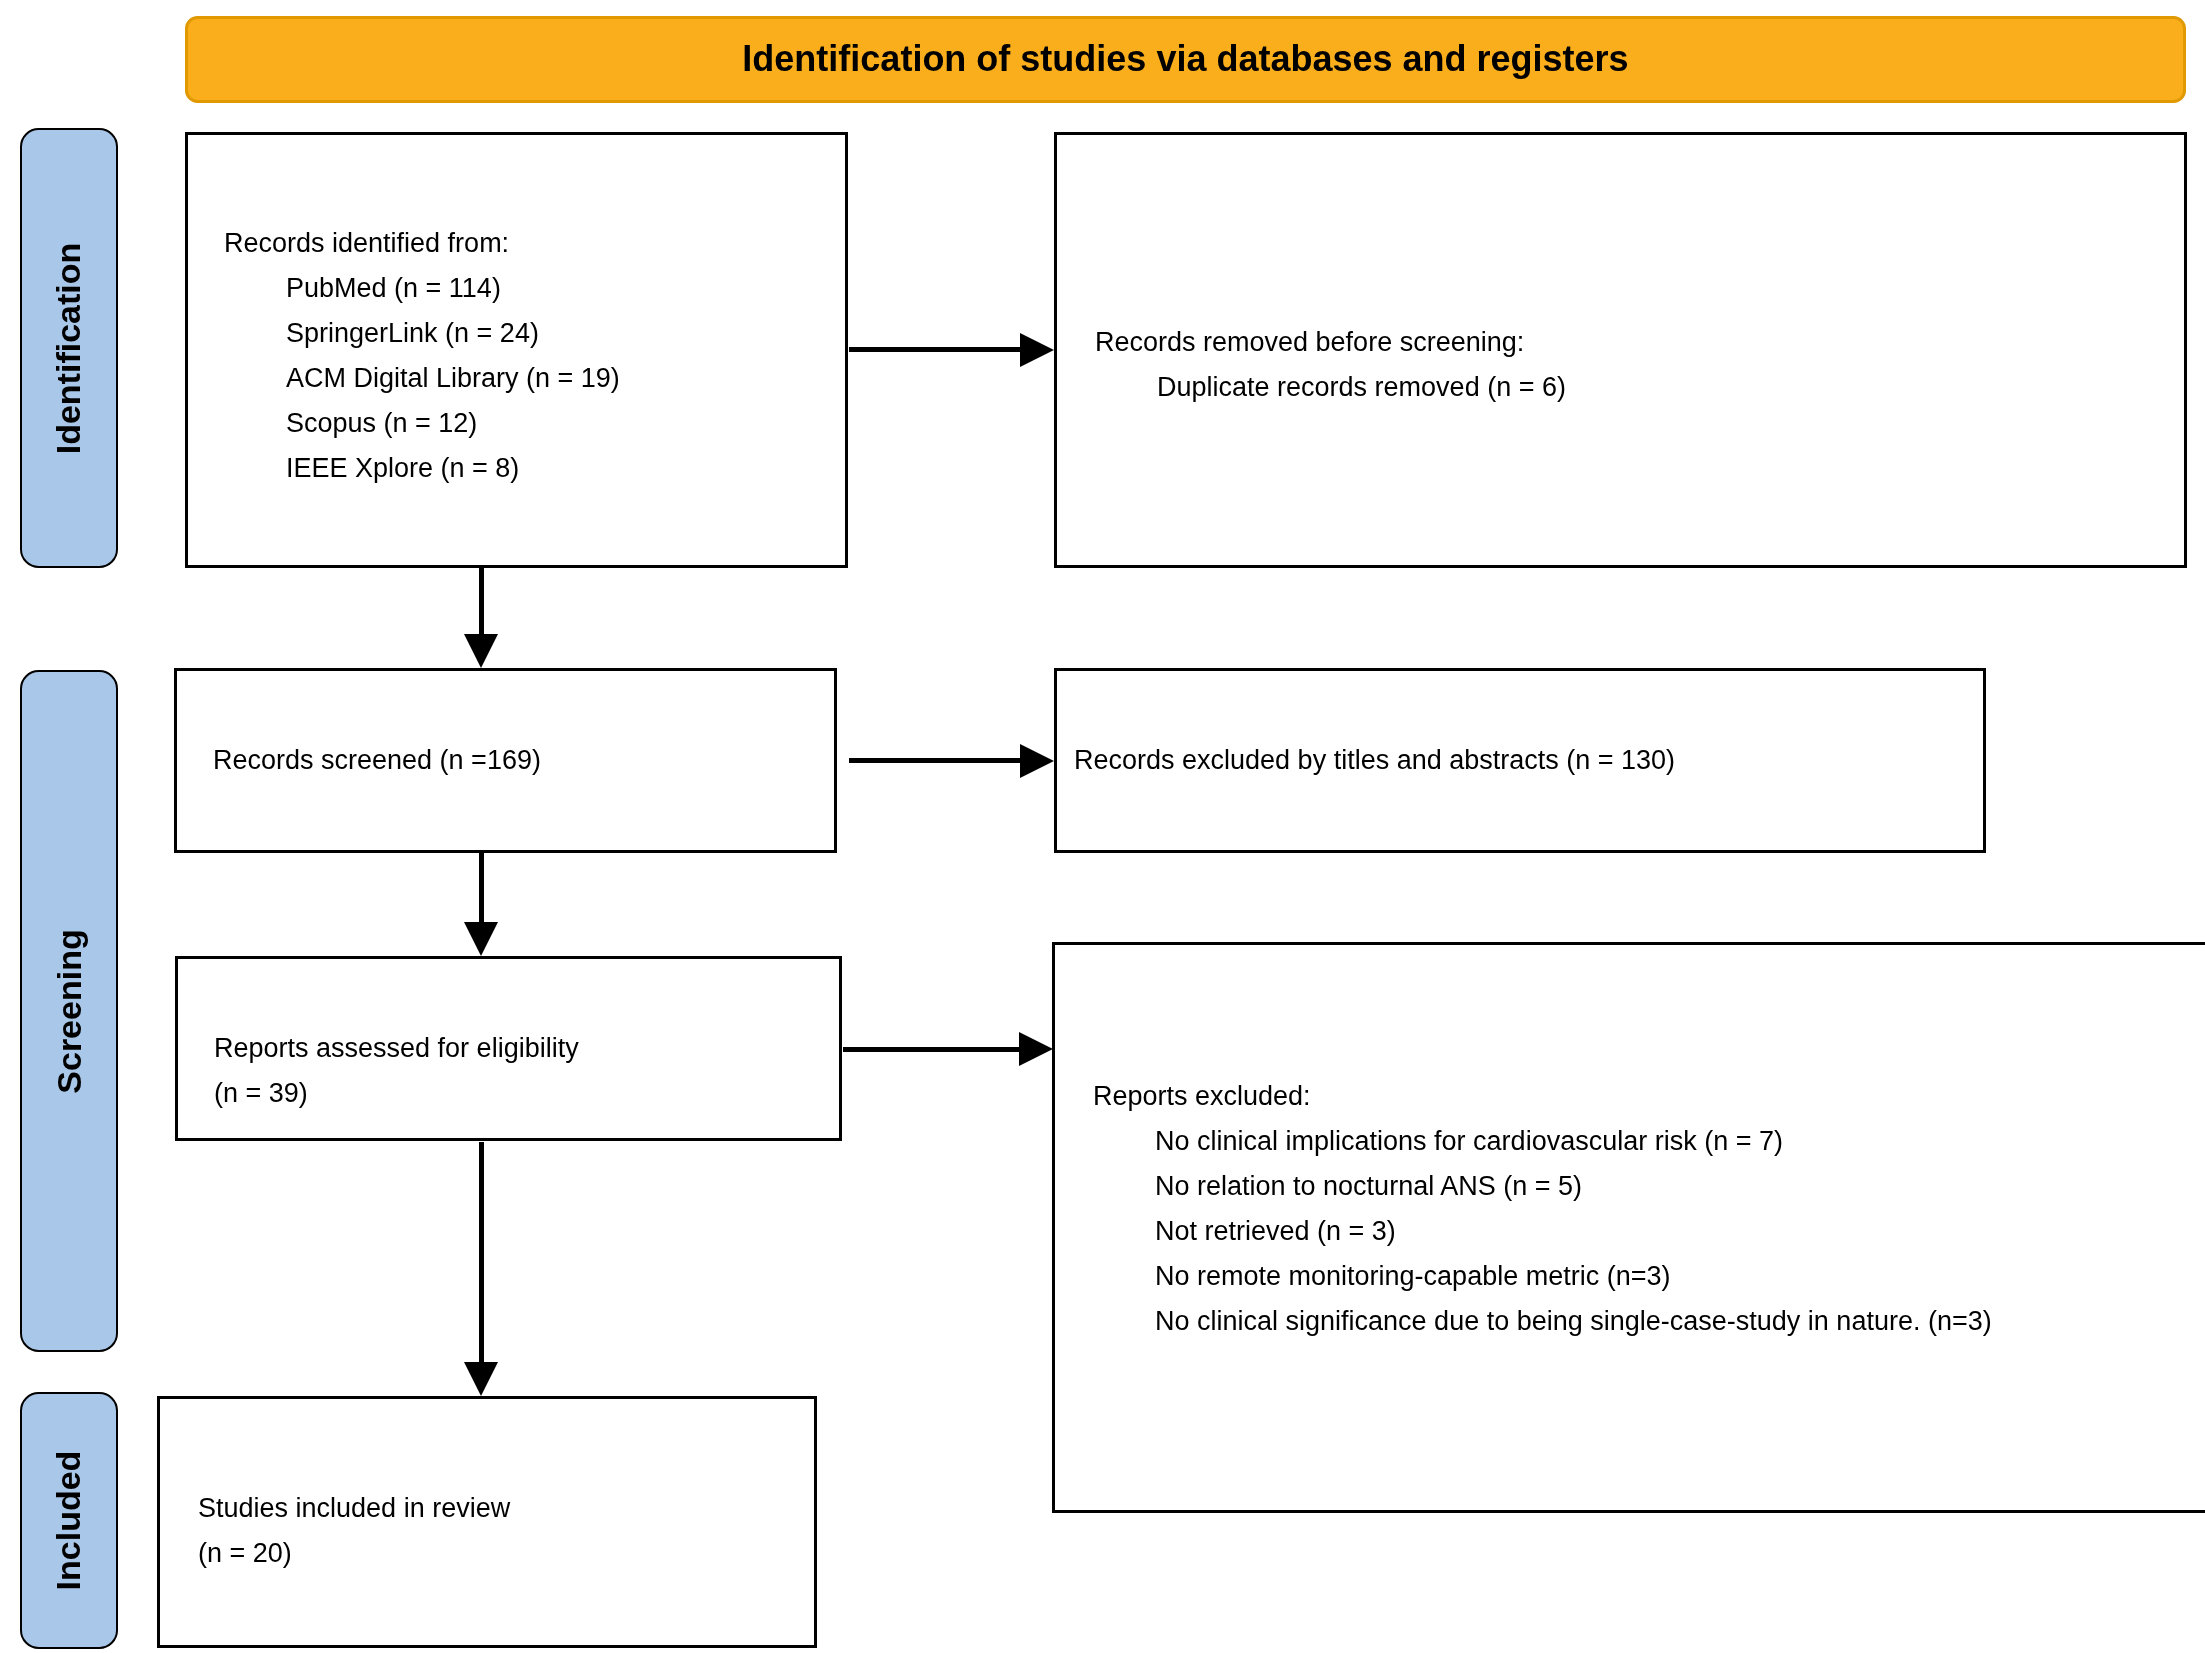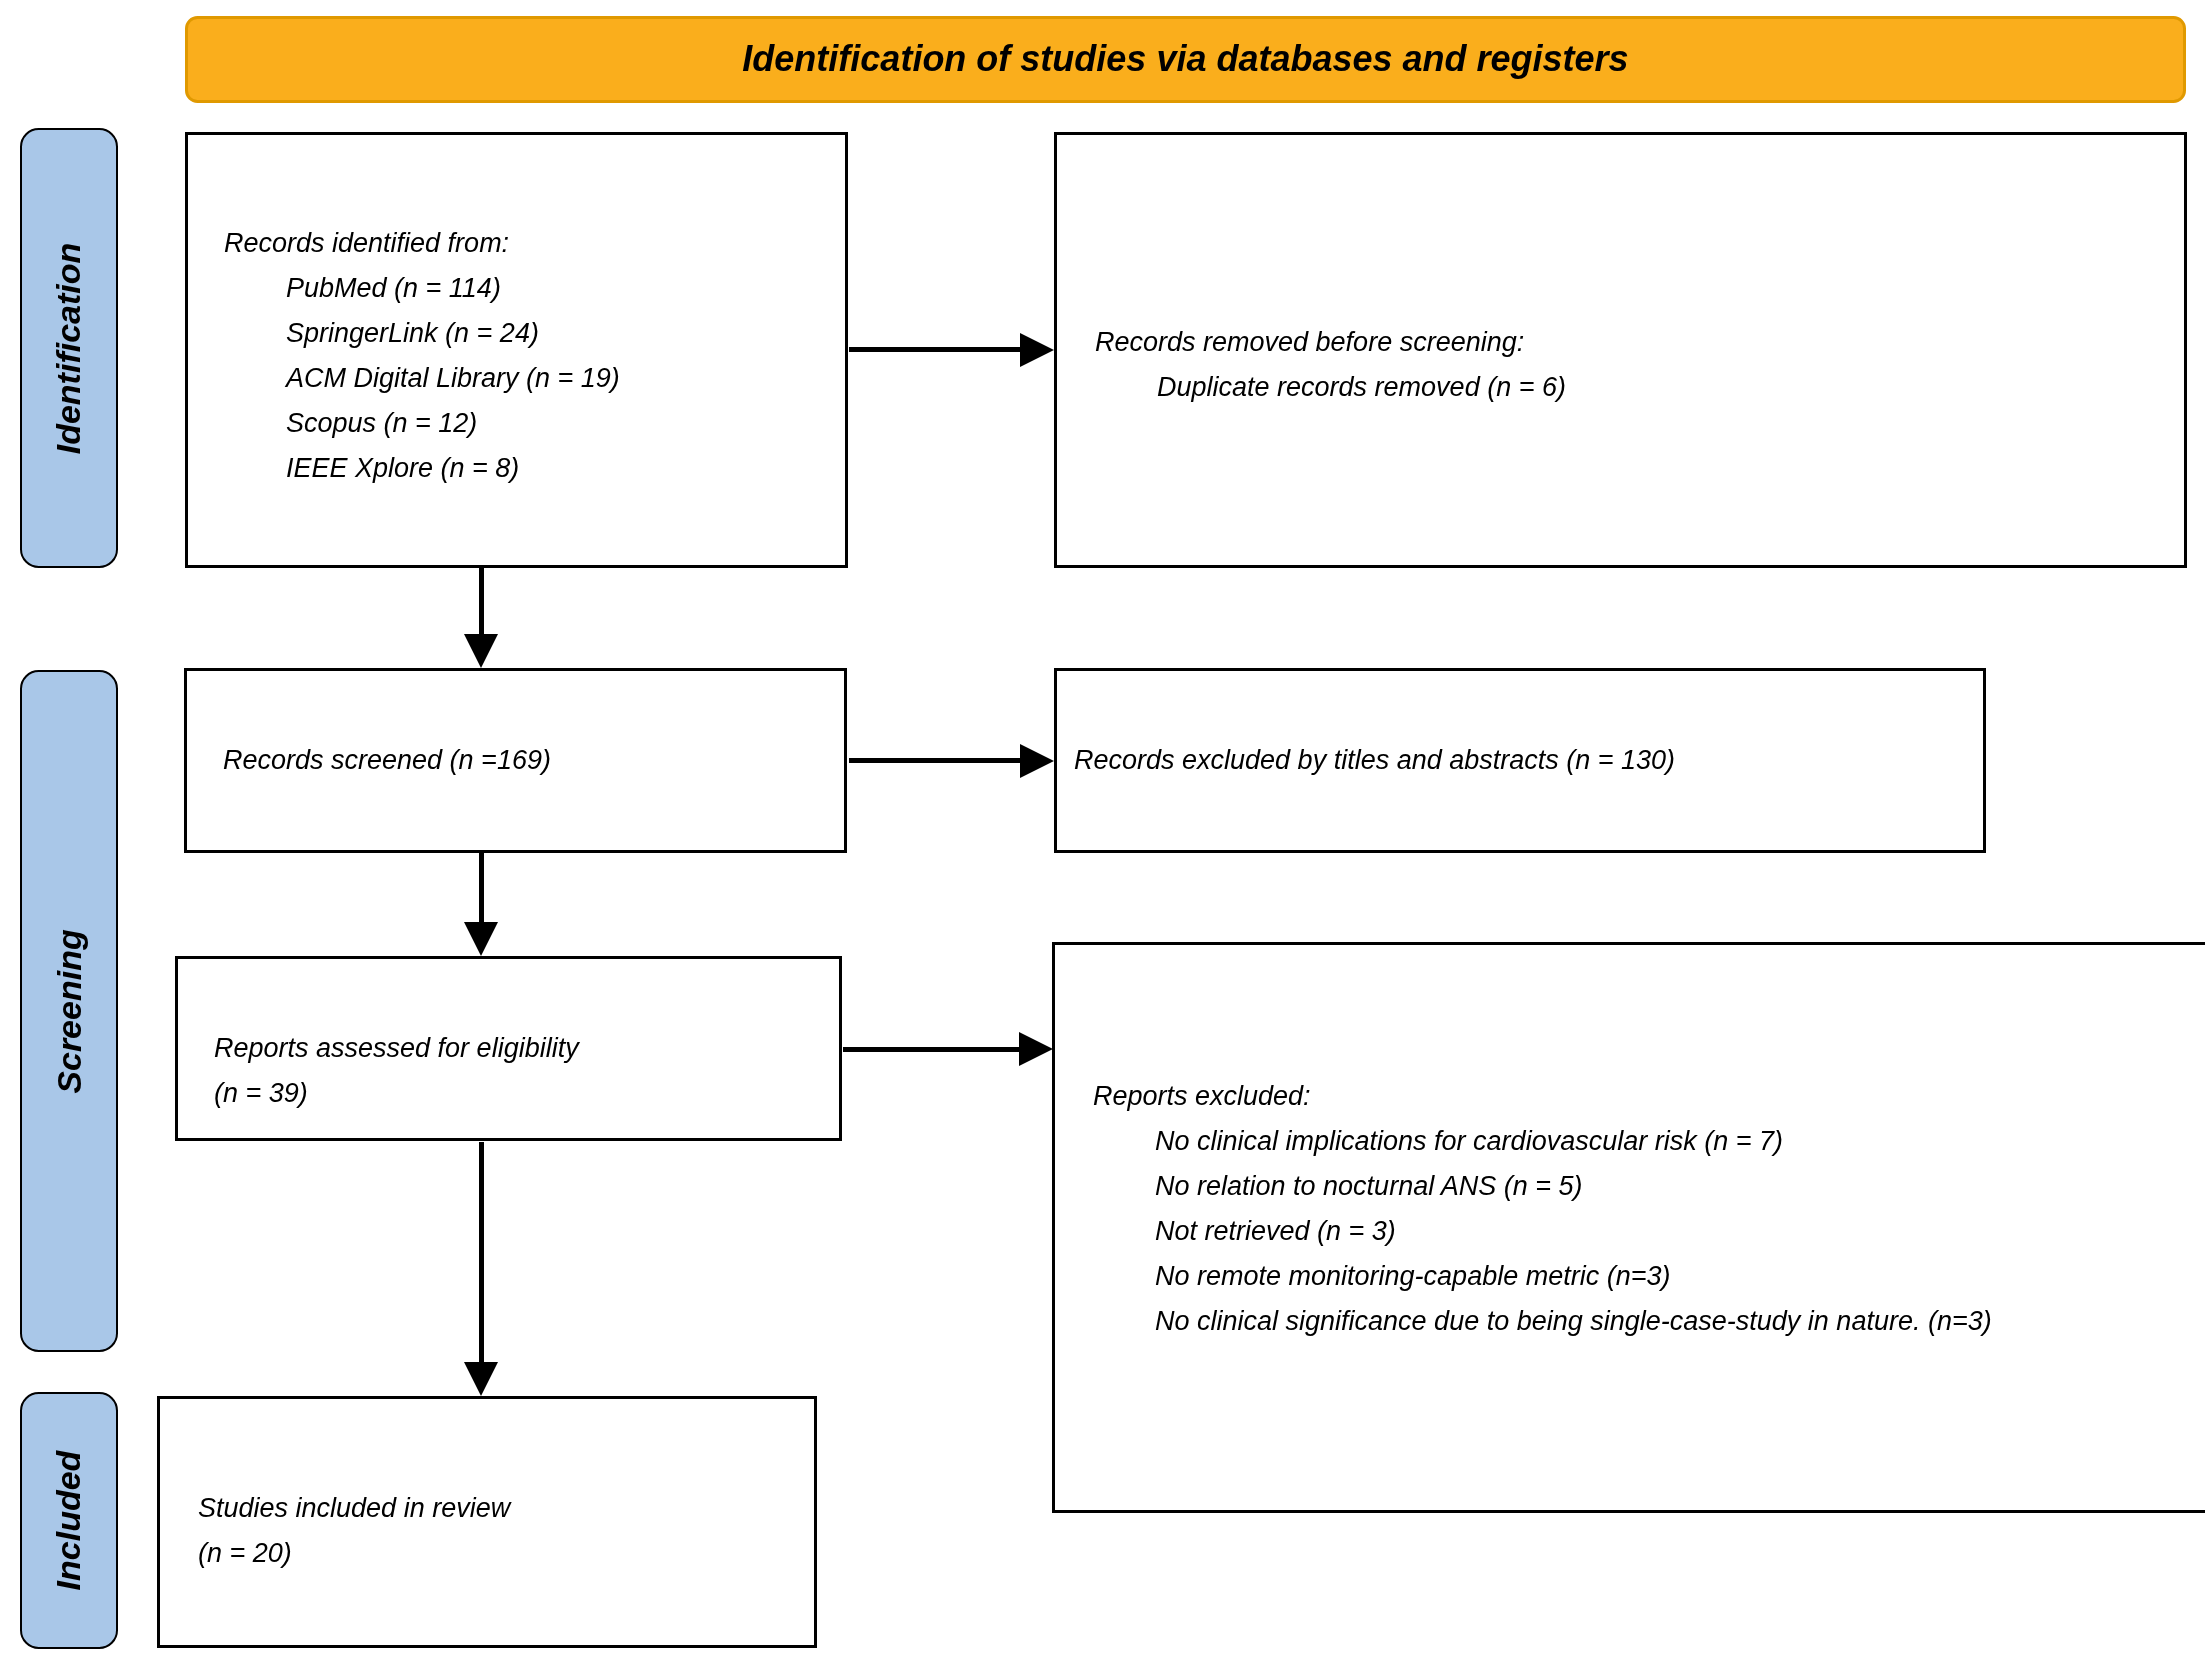--- a/index.html
+++ b/index.html
@@ -5,21 +5,20 @@
   * { margin: 0; padding: 0; box-sizing: border-box; }
   html, body { background: #ffffff; }
   body { font-family: "Liberation Sans", sans-serif; color: #000; }
 
   .canvas {
     position: relative;
     width: 2205px;
     height: 1653px;
     background: #ffffff;
     overflow: hidden;
-    font-style: italic;
   }
 
   
   .banner {
     position: absolute;
     left: 185px; top: 15.6px;
     width: 2001px; height: 87px;
     background: #FAAE1C;
     border: 3.1px solid #E09900;
     border-radius: 12.5px;
@@ -51,21 +50,21 @@
     position: absolute;
     background: #fff;
     border: 3.1px solid #000;
     font-size: 27px;
     line-height: 45px;
   }
   .fbox .indent { margin-left: 62px; }
 
   .box-identified { left: 185px; top: 132px; width: 663px; height: 436px; padding: 86px 23.4px 0 36px; }
   .box-removed    { left: 1054px; top: 132px; width: 1133px; height: 436px; padding: 185px 31px 13px 38px; }
-  .box-screened   { left: 184px; top: 668px; width: 663px; height: 185px; display: flex; align-items: center; padding-left: 36px; }
+  .box-screened   { left: 174px; top: 668px; width: 663px; height: 185px; display: flex; align-items: center; padding-left: 36px; }
   .box-excluded-titles { left: 1054px; top: 668px; width: 932px; height: 185px; display: flex; align-items: center; padding-left: 17px; }
   .box-assessed   { left: 175px; top: 956px; width: 667px; height: 185px; padding: 67px 23.4px 0 36px; }
   .box-reports-excluded { left: 1052px; top: 942px; width: 1290px; height: 571px; padding: 129px 31px 0 38px; }
   .box-included   { left: 157px; top: 1396px; width: 660px; height: 252px; padding: 87px 23.4px 0 38px; }
 
   
   .shaft-h { position: absolute; height: 4.7px; background: #000; }
   .shaft-v { position: absolute; width: 4.7px; background: #000; }
   .ah-right {
     position: absolute; width: 0; height: 0;

